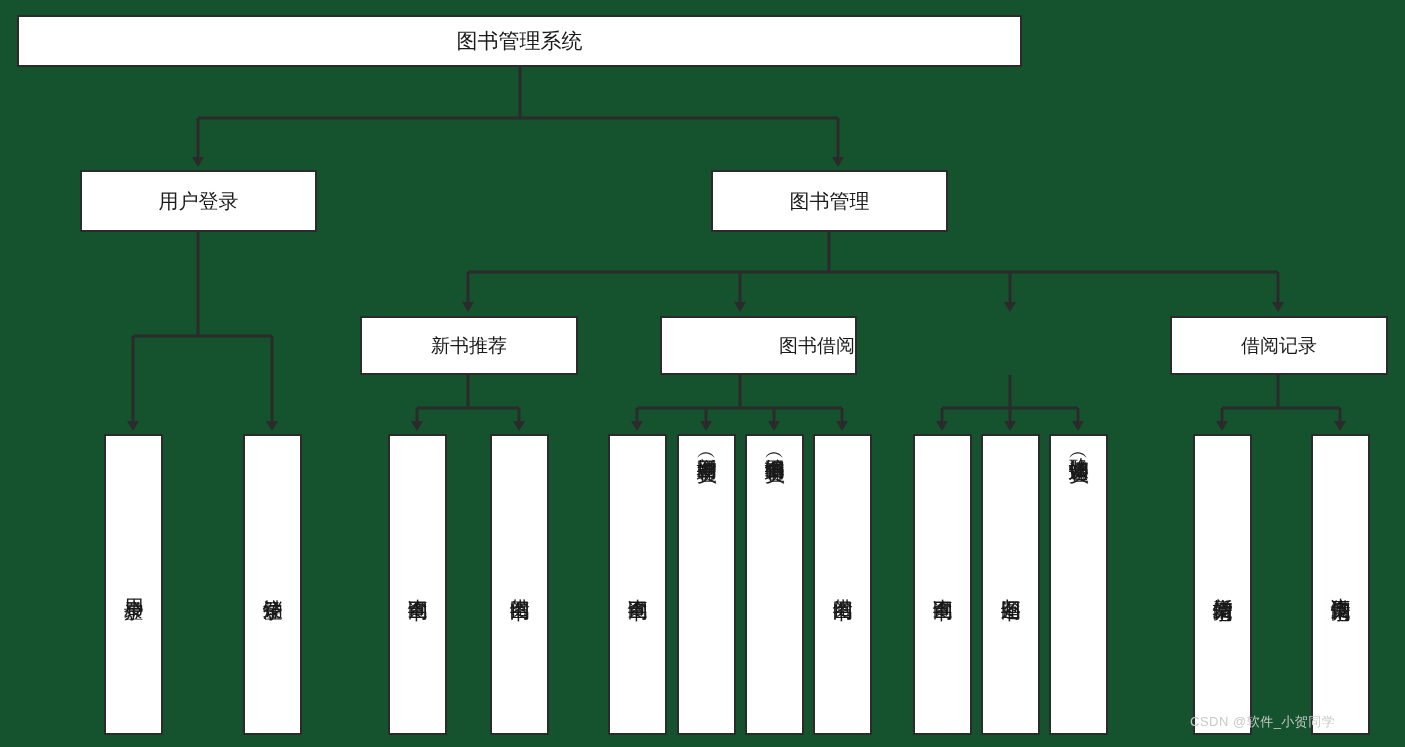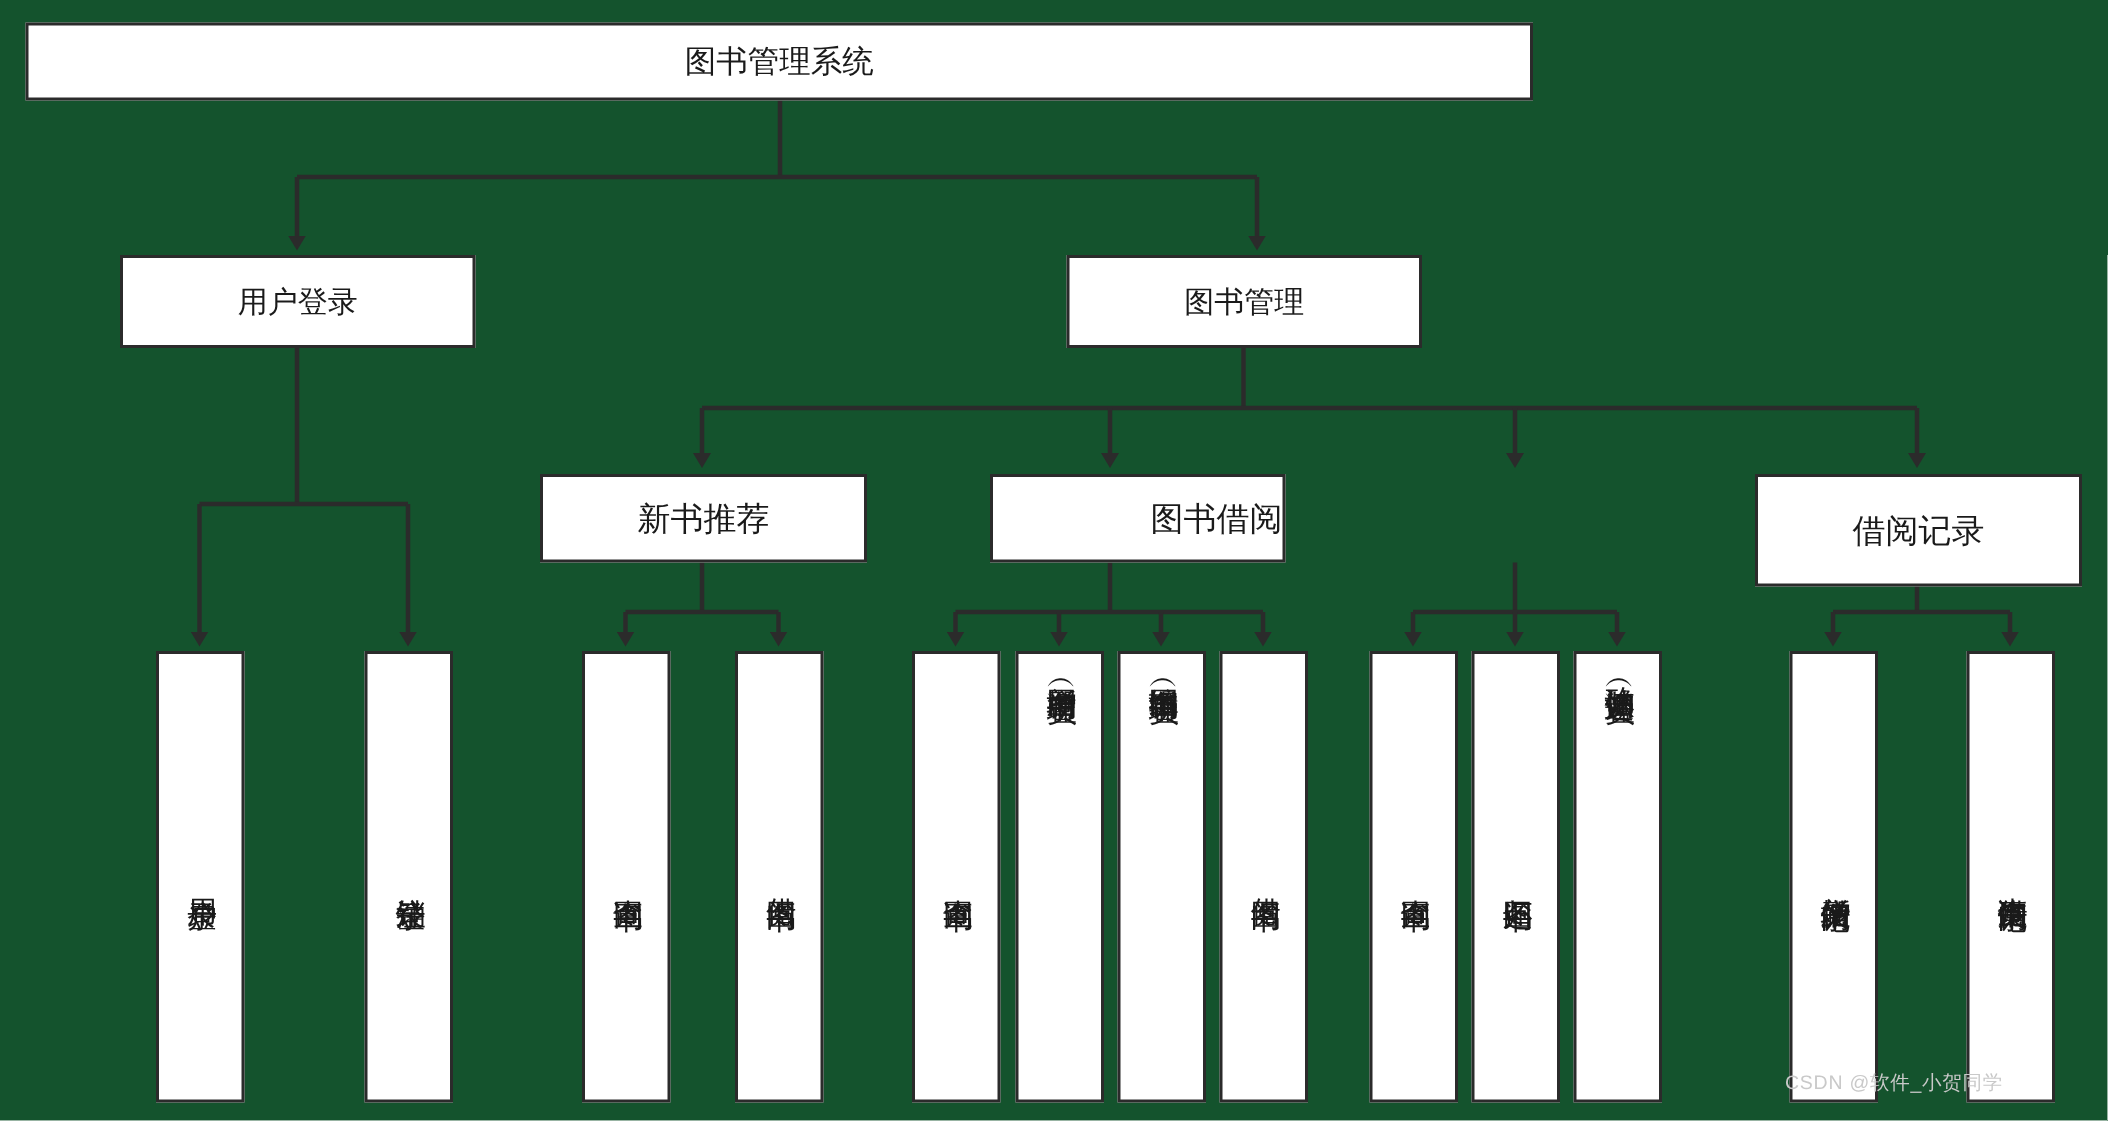--- a/index.html
+++ b/index.html
@@ -36,21 +36,21 @@
     color: #1a1a1a;
     text-align: center;
   }
   .node.root {
     font-size: 21px;
   }
   .node.level1 {
     font-size: 20px;
   }
   .node.level2 {
-    font-size: 22px;
+    font-size: 19px;
   }
   .node.leaf {
     font-size: 20px;
     writing-mode: vertical-rl;
     text-orientation: upright;
     letter-spacing: 1px;
     line-height: 1.08;
     padding: 6px 0;
     white-space: nowrap;
   }
@@ -131,21 +131,21 @@
   <div class="node level1" style="left:711px; top:170px; width:237px; height:62px;font-family:Liberation Serif, serif;">
     <span>图书管理</span>
   </div>
 
   <div class="node level2" style="left:360px; top:316px; width:218px; height:59px;">
     <span>新书推荐</span>
   </div>
   <div class="node level2" style="left:660px; top:316px; width:197px; height:59px;justify-content:flex-end;">
     <span>图书借阅</span>
   </div>
-  <div class="node level2" style="left:1170px; top:316px; width:218px; height:75px;">
+  <div class="node level2" style="left:1170px; top:316px; width:218px; height:59px;">
     <span>借阅记录</span>
   </div>
 
   <div class="node leaf" style="left:104px; top:434px; width:59px; height:301px;">
     <span>用户登录</span>
   </div>
   <div class="node leaf" style="left:243px; top:434px; width:59px; height:301px;">
     <span>注销登录</span>
   </div>
 

